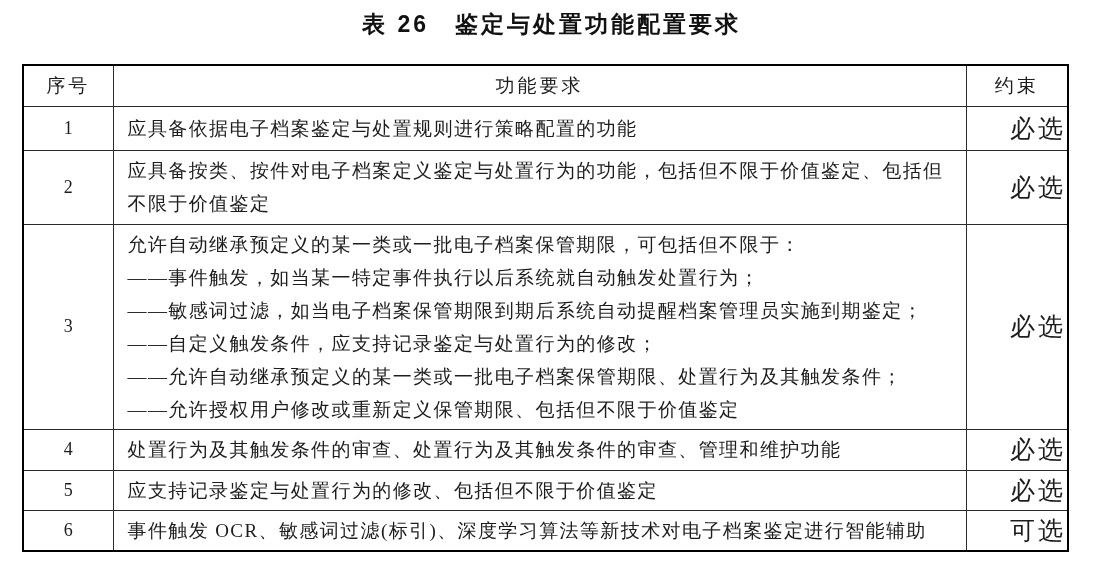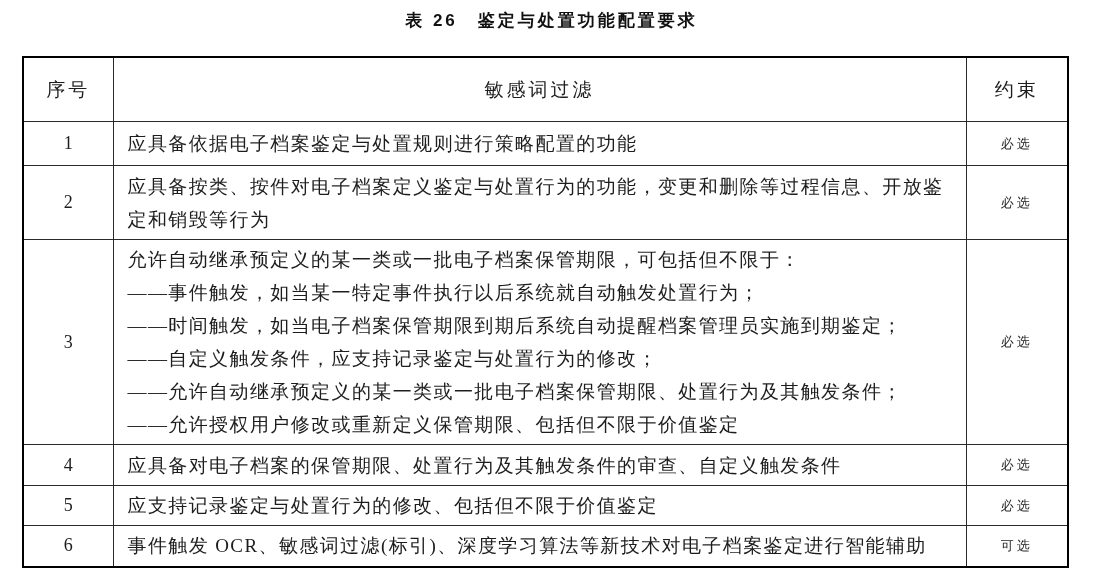--- a/index.html
+++ b/index.html
@@ -18,21 +18,21 @@
     position: relative;
     width: 1103px;
     height: 575px;
     background: #ffffff;
   }
   .table-caption {
     margin-top: 9px;
     text-align: center;
     font-family: "Liberation Sans", "DejaVu Sans", sans-serif;
     font-weight: bold;
-    font-size: 17px;
+    font-size: 23px;
     letter-spacing: 3px;
     color: #111111;
   }
   table.req-table {
     border-collapse: collapse;
     table-layout: fixed;
     margin: 24px 0 0 22px;
     border: 2px solid #000000;
     background: #ffffff;
   }
@@ -41,21 +41,21 @@
     border: 1px solid #2a2a2a;
     vertical-align: middle;
     color: #1d1d1d;
   }
   .req-table th {
     font-weight: normal;
     font-size: 19px;
     letter-spacing: 3px;
     text-align: center;
     height: 39px;
-    padding: 12px;
+    padding: 0;
   }
   col.c-num { width: 90px; }
   col.c-req { width: 853px; }
   col.c-cons { width: 102px; }
 
   tr.h-hdr { height: 41px; }
   tr.h-r0  { height: 44px; }
   tr.h-r1  { height: 74px; }
   tr.h-r2  { height: 198px; }
   tr.h-r3  { height: 41px; }
@@ -68,22 +68,22 @@
     letter-spacing: 0;
   }
   td.cell-req {
     text-align: left;
     font-size: 19px;
     letter-spacing: 1.4px;
     line-height: 33px;
     padding: 3px 12px 3px 14px;
   }
   td.cell-cons {
-    text-align: center;
-    font-size: 13px;
+    text-align: right;
+    font-size: 25px;
     letter-spacing: 3px;
   }
   .req-line {
     line-height: 33px;
   }
 </style>
 </head>
 <body>
 
 <div class="page">
@@ -92,59 +92,59 @@
 
   <table class="req-table">
     <colgroup>
       <col class="c-num">
       <col class="c-req">
       <col class="c-cons">
     </colgroup>
     <thead>
       <tr class="h-hdr">
         <th>序号</th>
-        <th>敏感词过滤</th>
+        <th>功能要求</th>
         <th>约束</th>
       </tr>
     </thead>
     <tbody>
 
       <tr class="h-r0">
         <td class="cell-num">1</td>
         <td class="cell-req">
           <div class="req-line">应具备依据电子档案鉴定与处置规则进行策略配置的功能</div>
         </td>
         <td class="cell-cons">必选</td>
       </tr>
 
       <tr class="h-r1">
         <td class="cell-num">2</td>
         <td class="cell-req">
-          <div class="req-line">应具备按类、按件对电子档案定义鉴定与处置行为的功能，变更和删除等过程信息、开放鉴定和销毁等行为</div>
+          <div class="req-line">应具备按类、按件对电子档案定义鉴定与处置行为的功能，包括但不限于价值鉴定、包括但不限于价值鉴定</div>
         </td>
         <td class="cell-cons">必选</td>
       </tr>
 
       <tr class="h-r2">
         <td class="cell-num">3</td>
         <td class="cell-req">
           <div class="req-line">允许自动继承预定义的某一类或一批电子档案保管期限，可包括但不限于：</div>
           <div class="req-line">——事件触发，如当某一特定事件执行以后系统就自动触发处置行为；</div>
-          <div class="req-line">——时间触发，如当电子档案保管期限到期后系统自动提醒档案管理员实施到期鉴定；</div>
+          <div class="req-line">——敏感词过滤，如当电子档案保管期限到期后系统自动提醒档案管理员实施到期鉴定；</div>
           <div class="req-line">——自定义触发条件，应支持记录鉴定与处置行为的修改；</div>
           <div class="req-line">——允许自动继承预定义的某一类或一批电子档案保管期限、处置行为及其触发条件；</div>
           <div class="req-line">——允许授权用户修改或重新定义保管期限、包括但不限于价值鉴定</div>
         </td>
         <td class="cell-cons">必选</td>
       </tr>
 
       <tr class="h-r3">
         <td class="cell-num">4</td>
         <td class="cell-req">
-          <div class="req-line">应具备对电子档案的保管期限、处置行为及其触发条件的审查、自定义触发条件</div>
+          <div class="req-line">处置行为及其触发条件的审查、处置行为及其触发条件的审查、管理和维护功能</div>
         </td>
         <td class="cell-cons">必选</td>
       </tr>
 
       <tr class="h-r4">
         <td class="cell-num">5</td>
         <td class="cell-req">
           <div class="req-line">应支持记录鉴定与处置行为的修改、包括但不限于价值鉴定</div>
         </td>
         <td class="cell-cons">必选</td>

